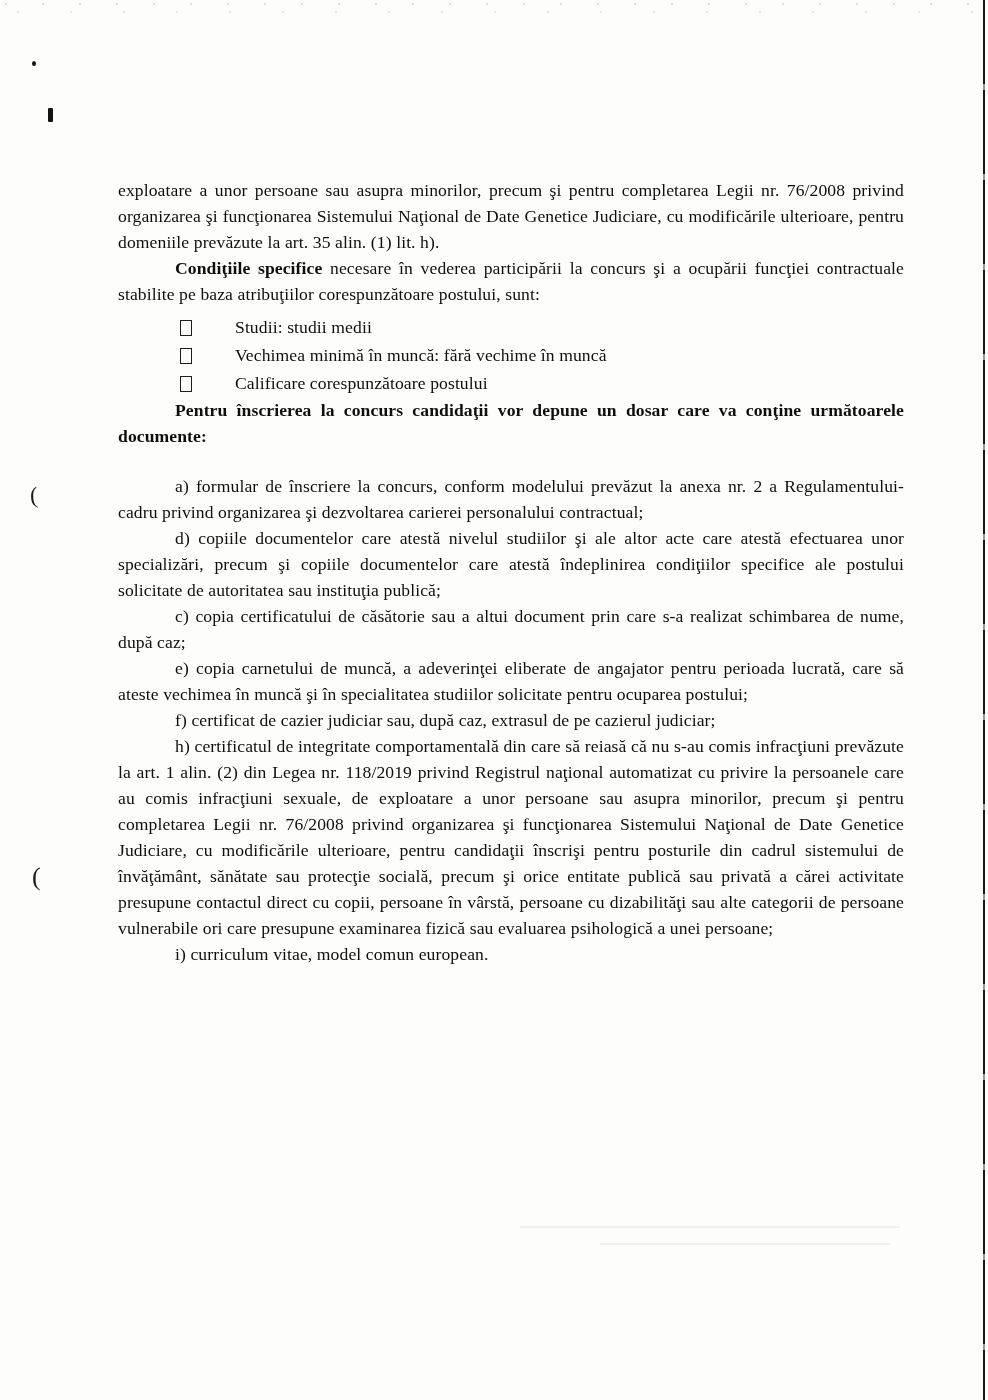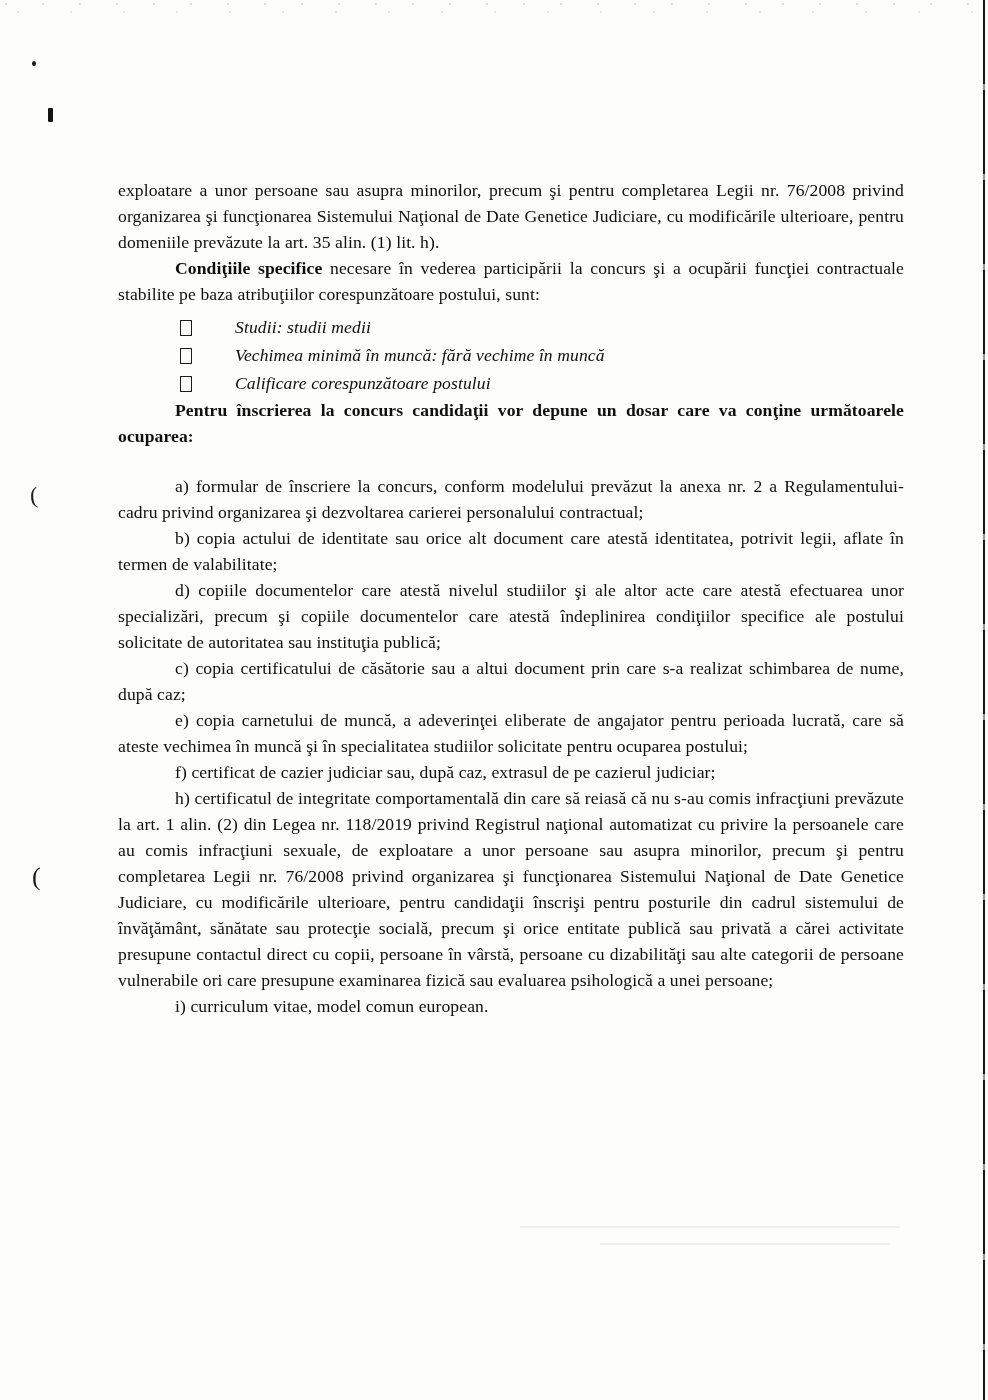--- a/index.html
+++ b/index.html
@@ -44,21 +44,21 @@
 
   .content{
     position:absolute;left:118px;top:177px;width:786px;
     font-size:17.6px;line-height:26px;text-align:justify;
     letter-spacing:.1px;
   }
   .content p{margin:0;}
   .indent{text-indent:57px;}
   .sec-conditions{margin-top:26px;}
   .lead-bold{font-weight:bold;}
-  .bullets{list-style:none;margin:6px 0 0 0;padding:0;font-style:italic;}
+  .bullets{list-style:none;margin:6px 0 0 0;padding:0;}
   .bullets li{
     position:relative;padding-left:117px;line-height:28px;
     text-align:left;
   }
   .checkbox{
     position:absolute;left:62px;top:7px;width:10px;height:14px;
     border:1.6px solid #1d1d1d;background:transparent;
   }
   .dossier{margin-top:22px;font-weight:bold;}
   .docs{margin-top:24px;}
@@ -95,25 +95,24 @@
       <li>
         <span class="checkbox"></span>
         <span>Vechimea minimă în muncă: fără vechime în muncă</span>
       </li>
       <li>
         <span class="checkbox"></span>
         <span>Calificare corespunzătoare postului</span>
       </li>
     </ul>
 
-    <p class="indent dossier">Pentru înscrierea la concurs candidaţii vor depune un dosar care va conţine următoarele ocuparea:</p>
+    <p class="indent dossier">Pentru înscrierea la concurs candidaţii vor depune un dosar care va conţine următoarele documente:</p>
 
     <div class="docs">
       <p>a) formular de înscriere la concurs, conform modelului prevăzut la anexa nr. 2 a Regulamentului-cadru privind organizarea şi dezvoltarea carierei personalului contractual;</p>
-      <p>b) copia actului de identitate sau orice alt document care atestă identitatea, potrivit legii, aflate în termen de valabilitate;</p>
       <p>d) copiile documentelor care atestă nivelul studiilor şi ale altor acte care atestă efectuarea unor specializări, precum şi copiile documentelor care atestă îndeplinirea condiţiilor specifice ale postului solicitate de autoritatea sau instituţia publică;</p>
       <p>c) copia certificatului de căsătorie sau a altui document prin care s-a realizat schimbarea de nume, după caz;</p>
       <p>e) copia carnetului de muncă, a adeverinţei eliberate de angajator pentru perioada lucrată, care să ateste vechimea în muncă şi în specialitatea studiilor solicitate pentru ocuparea postului;</p>
       <p>f) certificat de cazier judiciar sau, după caz, extrasul de pe cazierul judiciar;</p>
       <p>h) certificatul de integritate comportamentală din care să reiasă că nu s-au comis infracţiuni prevăzute la art. 1 alin. (2) din Legea nr. 118/2019 privind Registrul naţional automatizat cu privire la persoanele care au comis infracţiuni sexuale, de exploatare a unor persoane sau asupra minorilor, precum şi pentru completarea Legii nr. 76/2008 privind organizarea şi funcţionarea Sistemului Naţional de Date Genetice Judiciare, cu modificările ulterioare, pentru candidaţii înscrişi pentru posturile din cadrul sistemului de învăţământ, sănătate sau protecţie socială, precum şi orice entitate publică sau privată a cărei activitate presupune contactul direct cu copii, persoane în vârstă, persoane cu dizabilităţi sau alte categorii de persoane vulnerabile ori care presupune examinarea fizică sau evaluarea psihologică a unei persoane;</p>
       <p>i) curriculum vitae, model comun european.</p>
     </div>
 
   </div>
 </div>

